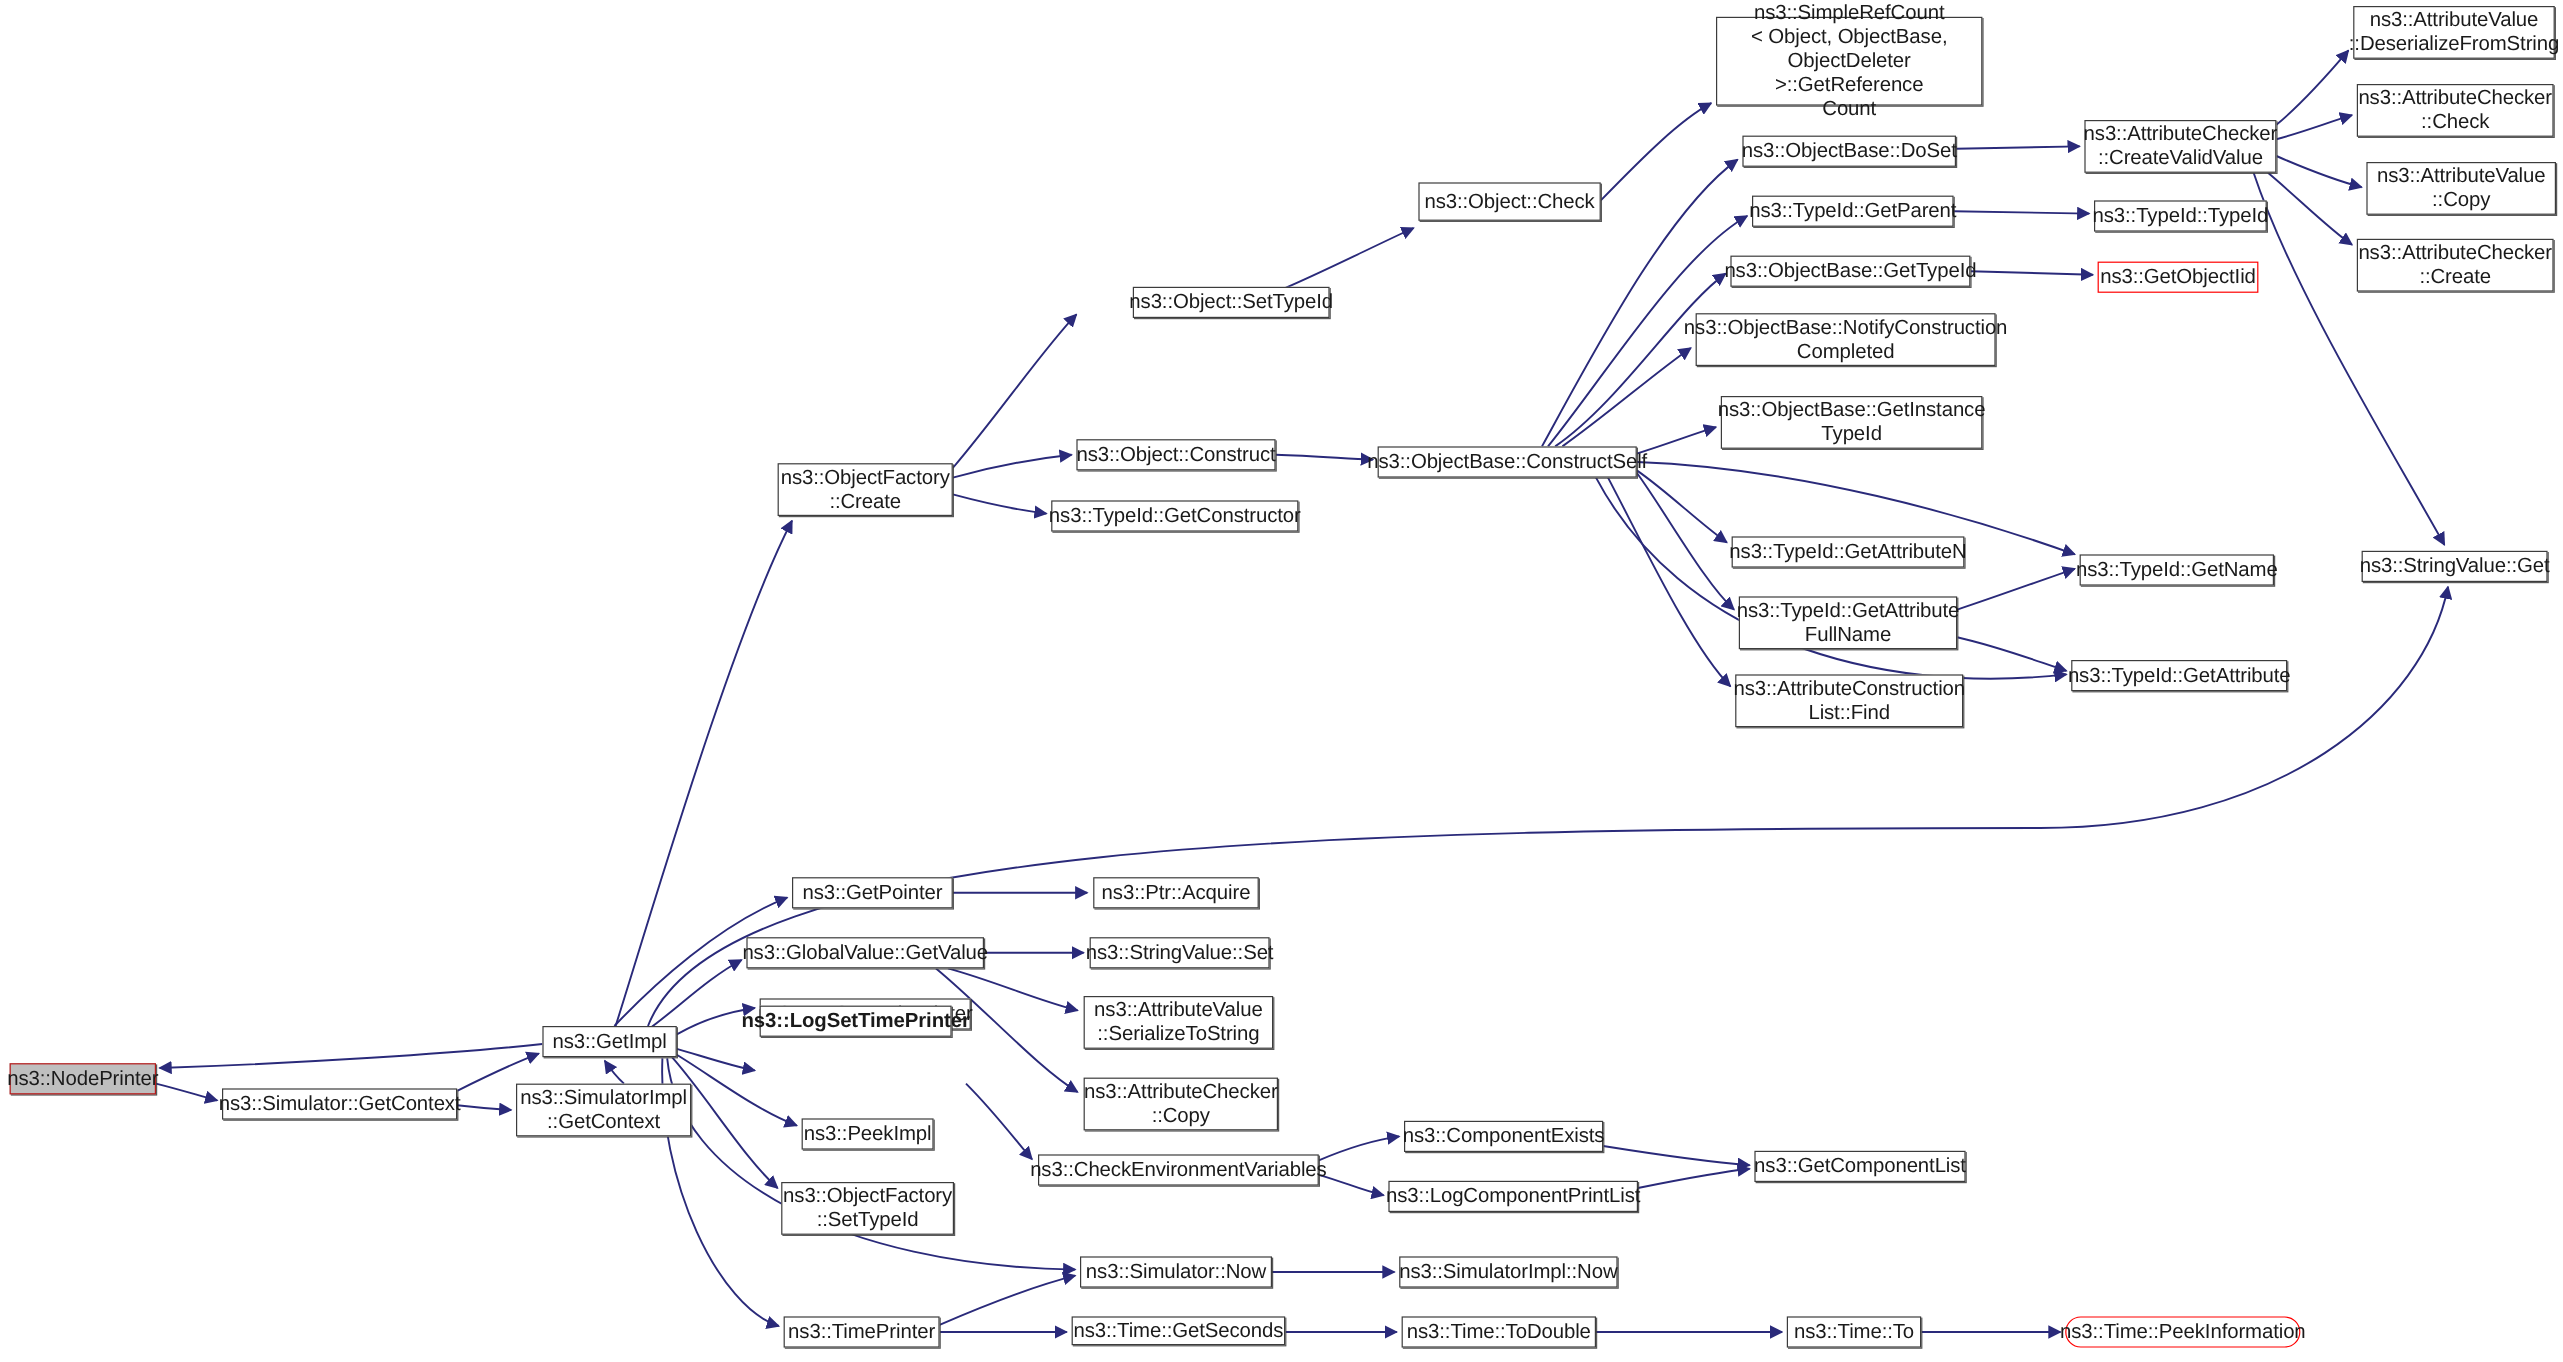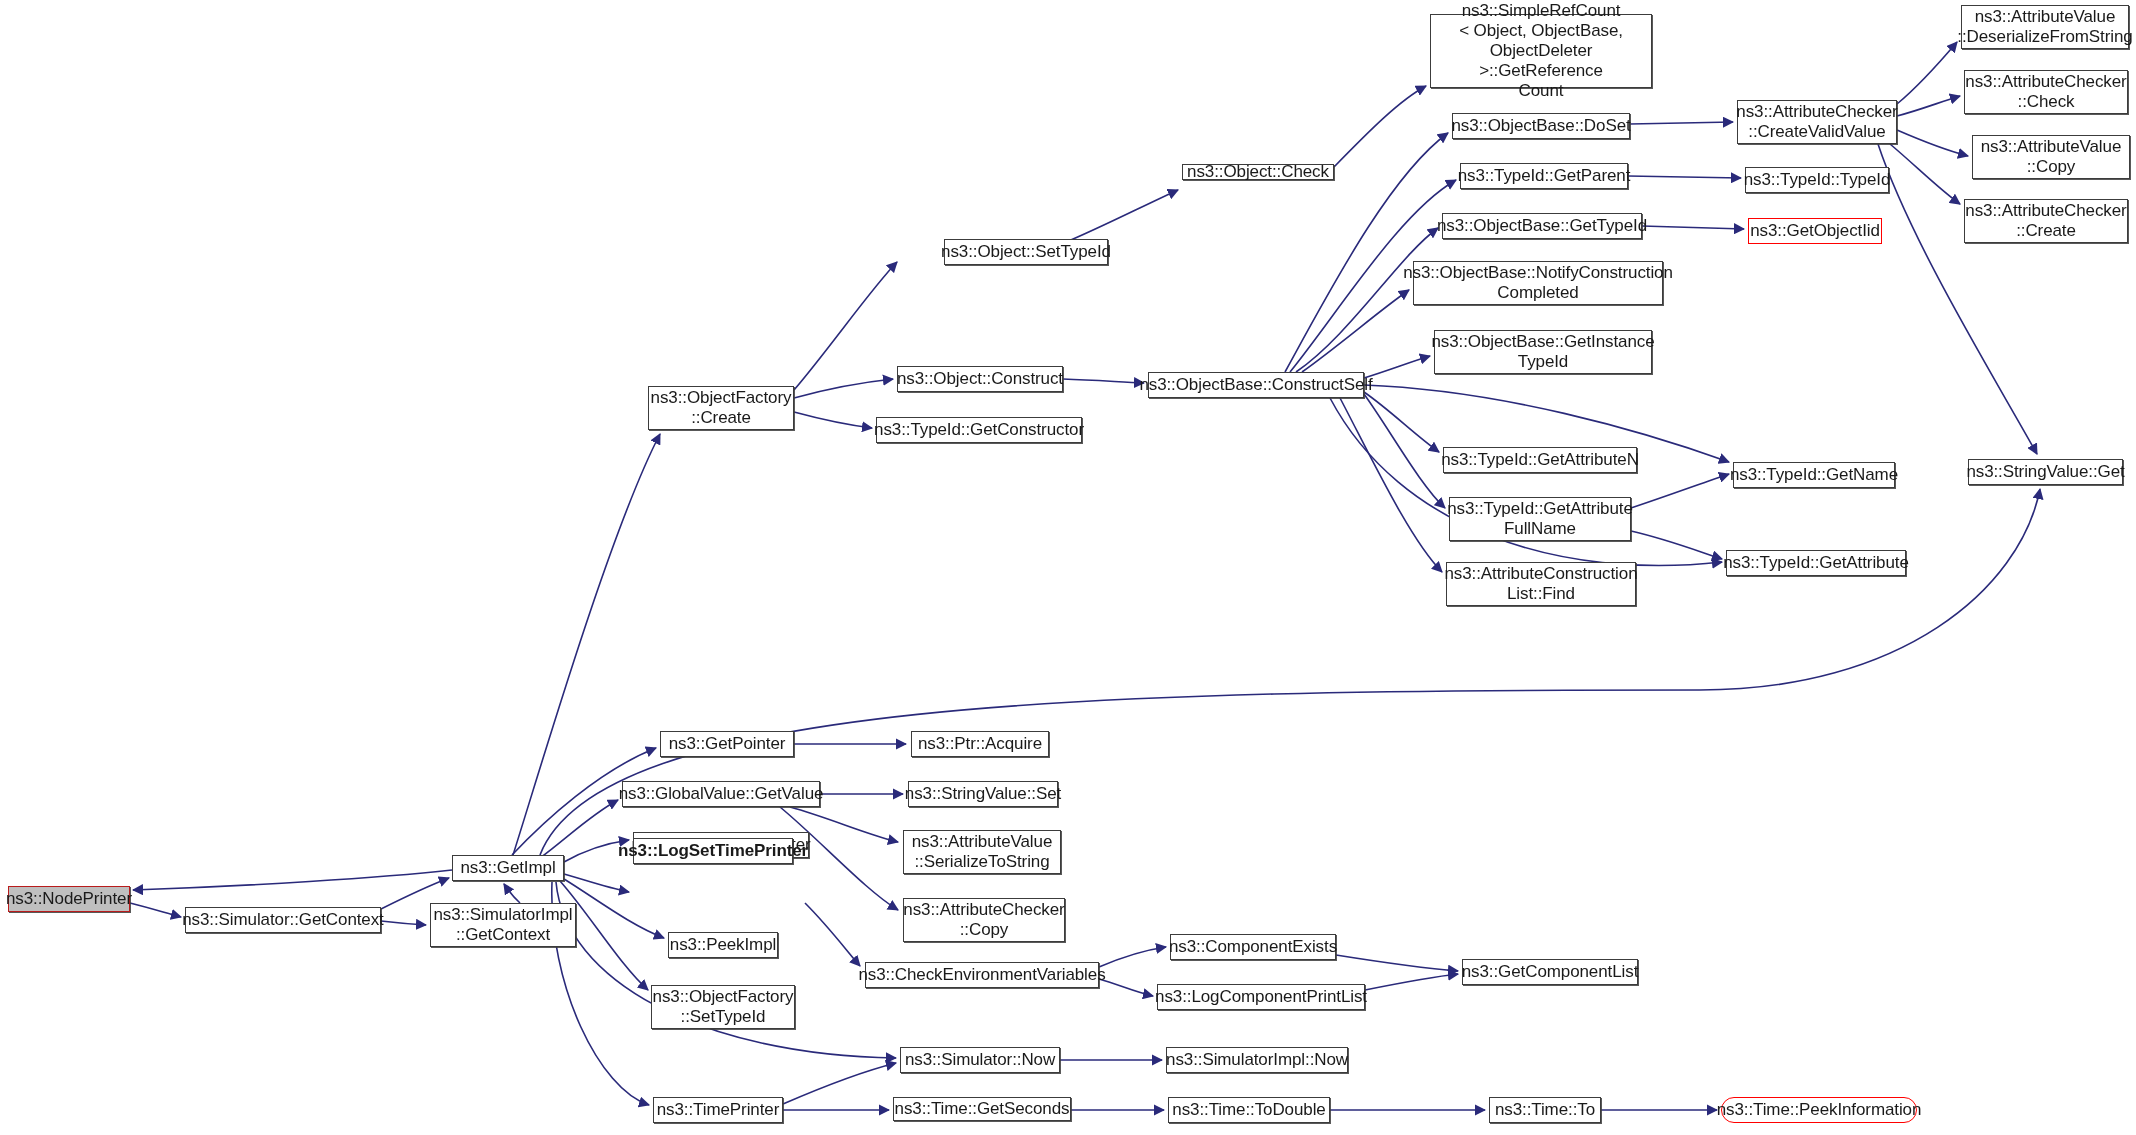--- a/index.html
+++ b/index.html
@@ -144,21 +144,21 @@
       <div class="node" style="left: 900px; top: 1047px; width: 160px; height: 26px;"><span class="lbl">ns3::Simulator::Now</span></div>
       <div class="node" style="left: 1166px; top: 1047px; width: 182px; height: 26px;"><span class="lbl">ns3::SimulatorImpl::Now</span></div>
       <div class="node" style="left: 653px; top: 1097px; width: 130px; height: 26px;"><span class="lbl">ns3::TimePrinter</span></div>
       <div class="node" style="left: 893px; top: 1097px; width: 178px; height: 24px; justify-content: center;"><span class="lbl">ns3::Time::GetSeconds</span></div>
       <div class="node" style="left: 1168px; top: 1097px; width: 162px; height: 26px;"><span class="lbl">ns3::Time::ToDouble</span></div>
       <div class="node" style="left: 1489px; top: 1097px; width: 112px; height: 26px;"><span class="lbl">ns3::Time::To</span></div>
       <div class="node red" style="left: 1721px; top: 1097px; width: 196px; height: 26px; border-radius: 13px;"><span class="lbl">ns3::Time::PeekInformation</span></div>
       <div class="node" style="left: 648px; top: 386px; width: 146px; height: 44px;"><span class="lbl">ns3::ObjectFactory
 ::Create</span></div>
       <div class="node" style="left: 900px; top: 239px; width: 164px; height: 26px; margin-left: 44px;"><span class="lbl">ns3::Object::SetTypeId</span></div>
-      <div class="node" style="left: 1182px; top: 164px; width: 152px; height: 16px;"><span class="lbl">ns3::Object::Check</span></div>
+      <div class="node" style="left: 1182px; top: 152px; width: 152px; height: 32px;"><span class="lbl">ns3::Object::Check</span></div>
       <div class="node" style="left: 897px; top: 366px; width: 166px; height: 26px;"><span class="lbl">ns3::Object::Construct</span></div>
       <div class="node" style="left: 876px; top: 417px; width: 206px; height: 26px;"><span class="lbl">ns3::TypeId::GetConstructor</span></div>
       <div class="node" style="left: 1148px; top: 372px; width: 216px; height: 26px;"><span class="lbl">ns3::ObjectBase::ConstructSelf</span></div>
       <div class="node" style="left: 1430px; top: 14px; width: 222px; height: 74px;"><span class="lbl">ns3::SimpleRefCount
 &lt; Object, ObjectBase,
  ObjectDeleter &gt;::GetReference
 Count</span></div>
       <div class="node" style="left: 1452px; top: 113px; width: 178px; height: 26px;"><span class="lbl">ns3::ObjectBase::DoSet</span></div>
       <div class="node" style="left: 1460px; top: 163px; width: 168px; height: 26px;"><span class="lbl">ns3::TypeId::GetParent</span></div>
       <div class="node" style="left: 1442px; top: 213px; width: 200px; height: 26px;"><span class="lbl">ns3::ObjectBase::GetTypeId</span></div>

